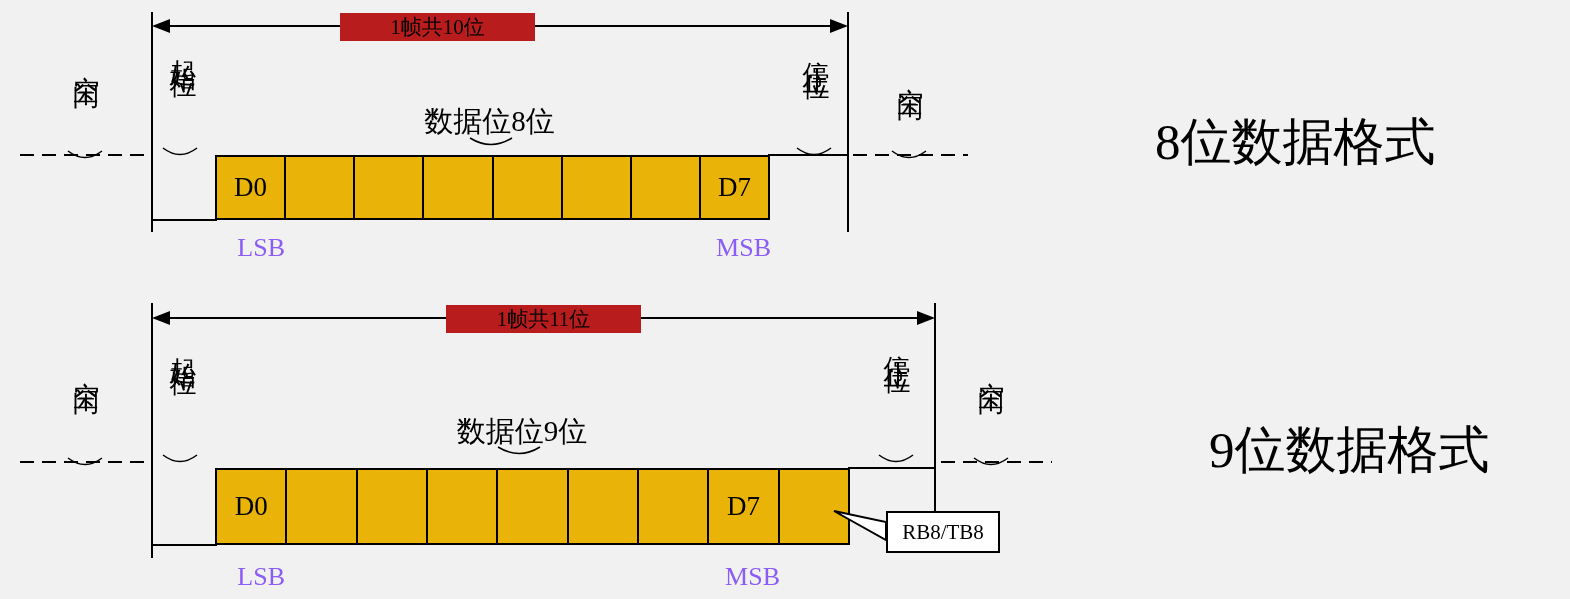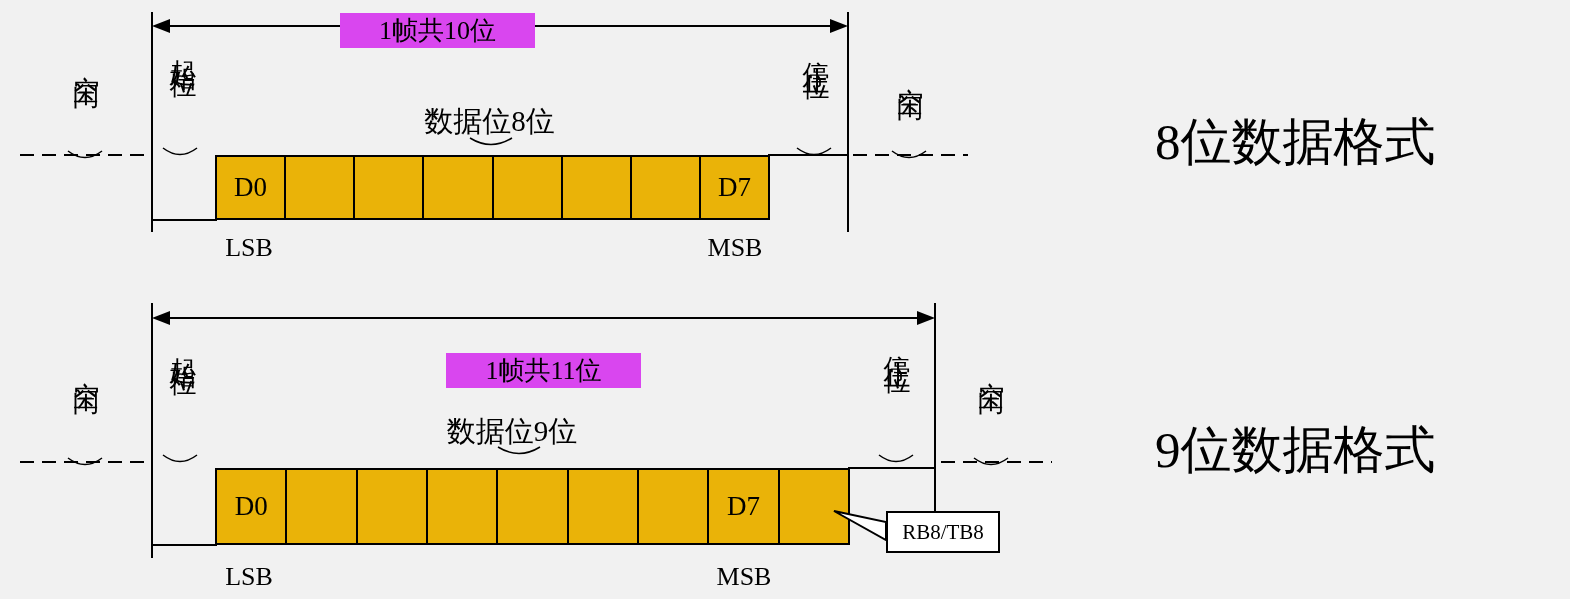--- a/index.html
+++ b/index.html
@@ -6,29 +6,29 @@
   html,body { width:1570px; height:599px; }
   body { background:#f1f1f1; font-family:"Liberation Serif", serif; color:#000; }
   .canvas { position:relative; width:1570px; height:599px; background:#f1f1f1; overflow:hidden; }
   .abs { position:absolute; }
   svg.overlay { position:absolute; left:0; top:0; pointer-events:none; }
   .vtext {
     writing-mode:vertical-rl; text-orientation:upright;
     font-size:27px; line-height:1; letter-spacing:6px; color:#000;
   }
   .hlabel { font-size:29px; text-align:center; color:#000; }
-  .frame-label { font-size:26px; text-align:center; background:#d946ef; padding:0 10px; color:#000; }
+  .frame-label { font-size:21px; text-align:center; background:#b91c1c; padding:0 10px; color:#000; }
   .bitrow { display:flex; }
   .bitcell {
     flex:1; background:#eab308; border:2px solid #000; margin-left:-2px;
     display:flex; align-items:center; justify-content:center;
     font-size:27px; color:#000;
   }
   .bitcell:first-child { margin-left:0; }
-  .latin { font-size:26px; text-align:center; color:#000000; }
+  .latin { font-size:26px; text-align:right; color:#8b5cf6; }
   .title { font-size:51px; line-height:1.1; color:#000; white-space:nowrap; }
   .callout {
     background:#fff; border:2px solid #000;
     display:flex; align-items:center; justify-content:center;
     font-size:21px; color:#000;
   }
 </style>
 </head>
 <body>
 
@@ -95,41 +95,41 @@
     <div class="bitcell">D7</div>
   </div>
 
   <div class="abs latin" style="left:213px; top:233px; width:72px;">LSB</div>
   <div class="abs latin" style="left:699px; top:233px; width:72px;">MSB</div>
 
   <div class="abs title" style="left:1155px; top:114px;">8位数据格式</div>
 
   <div class="abs vtext" style="left:72px; top:360px;">空闲</div>
   <div class="abs vtext" style="left:169px; top:336px;">起始位</div>
-  <div class="abs frame-label" style="left:446px; top:305px; width:195px;margin-top:48px;">1帧共11位</div>
-  <div class="abs hlabel" style="left:417px; top:412px; width:190px;">数据位9位</div>
+  <div class="abs frame-label" style="left:446px; top:305px; width:195px;">1帧共11位</div>
+  <div class="abs hlabel" style="left:427px; top:412px; width:190px;">数据位9位</div>
   <div class="abs vtext" style="left:883px; top:334px;">停止位</div>
   <div class="abs vtext" style="left:977px; top:360px;">空闲</div>
 
   <div class="abs bitrow" style="left:215px; top:468px; width:635px; height:77px;">
     <div class="bitcell">D0</div>
     <div class="bitcell"></div>
     <div class="bitcell"></div>
     <div class="bitcell"></div>
     <div class="bitcell"></div>
     <div class="bitcell"></div>
     <div class="bitcell"></div>
     <div class="bitcell">D7</div>
     <div class="bitcell"></div>
   </div>
 
   <div class="abs latin" style="left:213px; top:562px; width:72px;">LSB</div>
   <div class="abs latin" style="left:708px; top:562px; width:72px;">MSB</div>
 
   <div class="abs callout" style="left:886px; top:511px; width:114px; height:42px;">RB8/TB8</div>
 
-  <div class="abs title" style="left:1155px; top:422px;">9位数据格式</div>
+  <div class="abs title" style="left:1209px; top:422px;">9位数据格式</div>
 
   <svg class="overlay" width="1570" height="599">
     <polygon points="834,511 886,522 886,540" fill="#ffffff" stroke="#000" stroke-width="2"></polygon>
   </svg>
 
 </div>
 
 </body></html>

